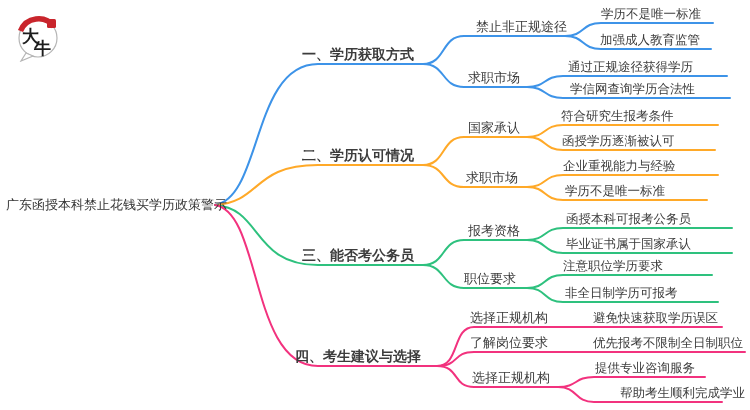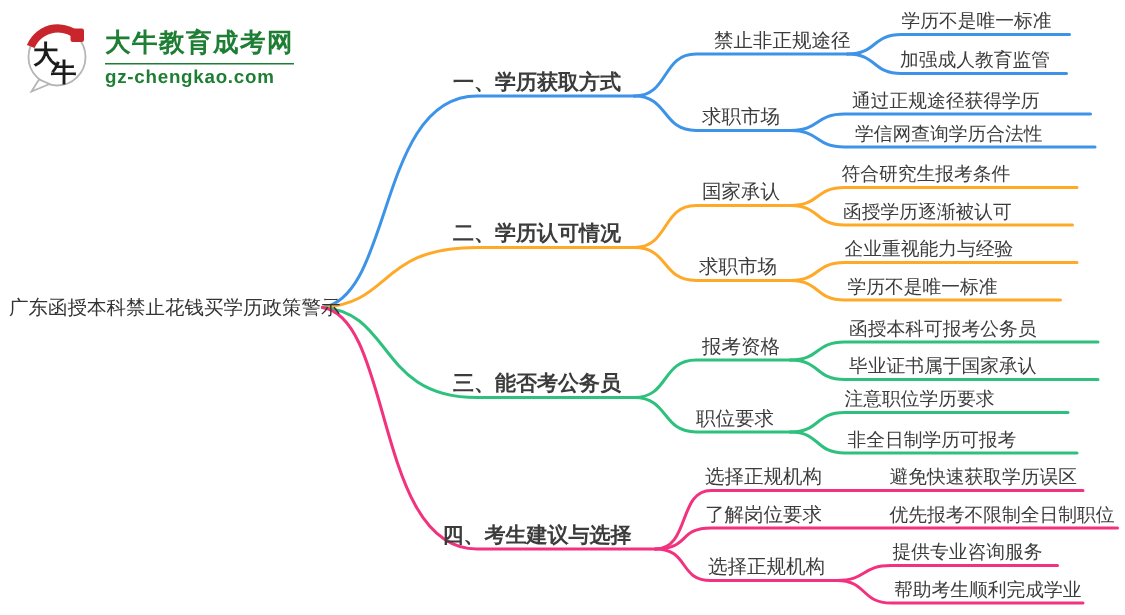--- a/index.html
+++ b/index.html
@@ -66,24 +66,20 @@
 
 <div class="logo">
   <svg class="logo-icon" viewBox="0 0 48 50">
     <circle cx="24" cy="26" r="19" fill="#ffffff" stroke="#b5b5b5" stroke-width="1.2"></circle>
     <path d="M12 41 L7 49 L19 44 Z" fill="#ffffff" stroke="#b5b5b5" stroke-width="1.2"></path>
     <path d="M6.5 19 A 19.5 19.5 0 0 1 40 14.5" stroke="#C9252C" stroke-width="5.5" fill="none"></path>
     <rect x="33" y="7" width="9" height="9" rx="1.5" fill="#C9252C"></rect>
     <text x="8" y="30" font-size="17" font-weight="bold" fill="#1c1c1c">大</text>
     <text x="20" y="42" font-size="17" font-weight="bold" fill="#1c1c1c">牛</text>
   </svg>
-  <div>
-    <div class="logo-name">大牛教育成考网</div>
-    <div class="logo-domain">gz-chengkao.com</div>
-  </div>
 </div>
 
 <div class="lbl root-lbl" style="left:6px;top:197px;">广东函授本科禁止花钱买学历政策警示</div>
 
 <div class="lbl l1" style="left:302px;top:46px;">一、学历获取方式</div>
 <div class="lbl l1" style="left:302px;top:147px;">二、学历认可情况</div>
 <div class="lbl l1" style="left:302px;top:247px;">三、能否考公务员</div>
 <div class="lbl l1" style="left:295px;top:348px;">四、考生建议与选择</div>
 
 <div class="lbl l2" style="left:476px;top:19px;">禁止非正规途径</div>
@@ -104,13 +100,13 @@
 <div class="lbl l3" style="left:562px;top:134px;">函授学历逐渐被认可</div>
 <div class="lbl l3" style="left:563px;top:159px;">企业重视能力与经验</div>
 <div class="lbl l3" style="left:565px;top:184px;">学历不是唯一标准</div>
 <div class="lbl l3" style="left:566px;top:212px;">函授本科可报考公务员</div>
 <div class="lbl l3" style="left:566px;top:237px;">毕业证书属于国家承认</div>
 <div class="lbl l3" style="left:563px;top:259px;">注意职位学历要求</div>
 <div class="lbl l3" style="left:565px;top:286px;">非全日制学历可报考</div>
 <div class="lbl l3" style="left:593px;top:311px;">避免快速获取学历误区</div>
 <div class="lbl l3" style="left:593px;top:336px;">优先报考不限制全日制职位</div>
 <div class="lbl l3" style="left:595px;top:361px;">提供专业咨询服务</div>
-<div class="lbl l3" style="left:596px;top:386px;">帮助考生顺利完成学业</div>
+<div class="lbl l3" style="left:620px;top:386px;">帮助考生顺利完成学业</div>
 
 </body></html>

